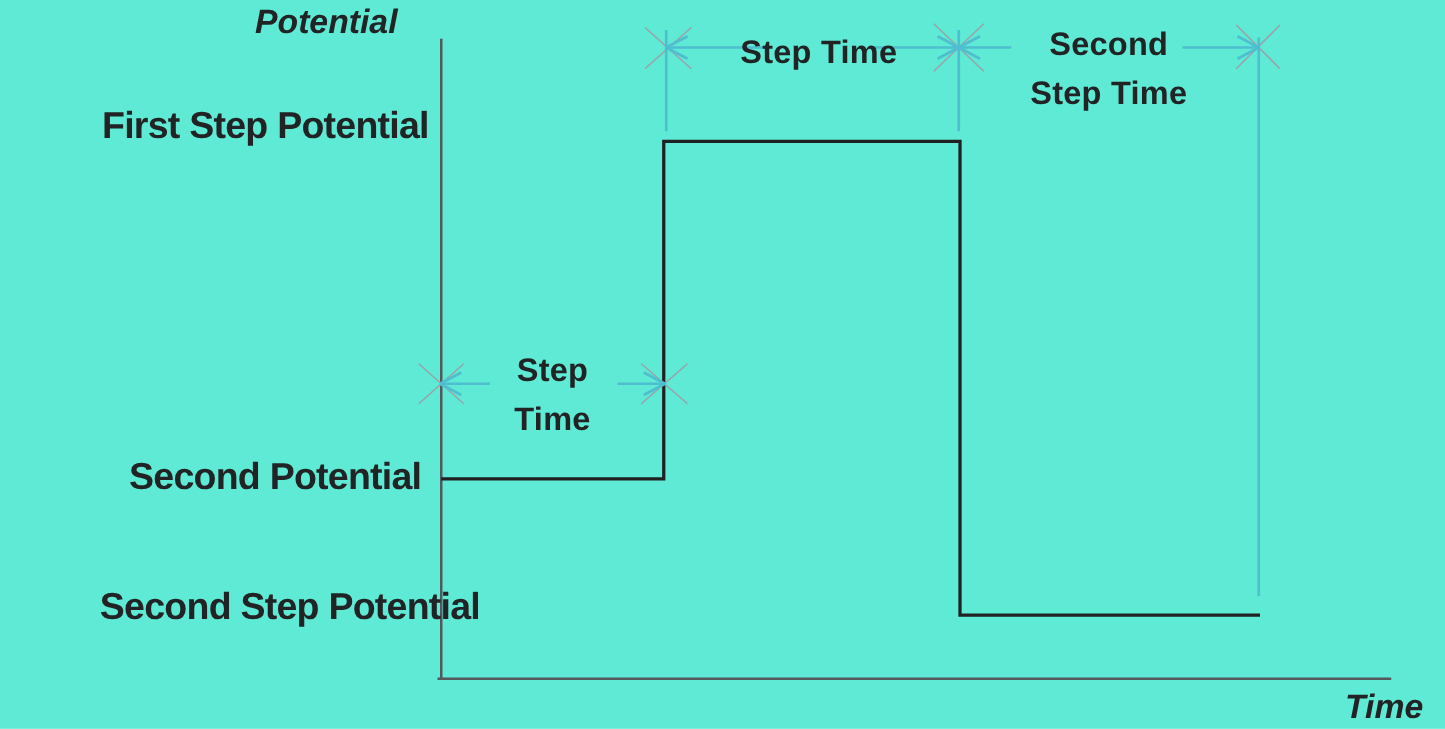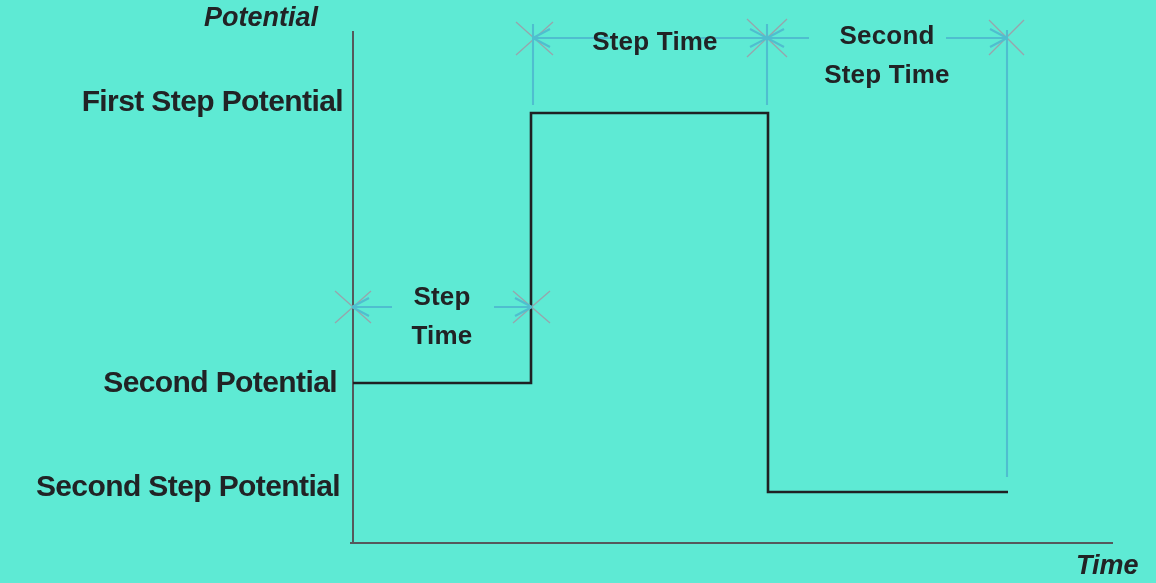--- a/index.html
+++ b/index.html
@@ -96,21 +96,21 @@
       <line x1="1007" y1="38" x2="990" y2="29"></line>
       <line x1="1007" y1="38" x2="990" y2="47"></line>
     </g>
   </svg>
 
   <div class="txt axis-label" style="left:204px; top:2px;">Potential</div>
   <div class="txt axis-label" style="left:1076px; top:550px;">Time</div>
 
   <div class="txt lvl-label" style="right:813px; top:84px;">First Step Potential</div>
   <div class="txt lvl-label" style="right:819px; top:365px;">Second Potential</div>
-  <div class="txt lvl-label" style="right:816px; top:469px;">Second Step Potential</div>
+  <div class="txt lvl-label" style="right:772px; top:469px;">Second Step Potential</div>
 
   <div class="txt interval-label" style="left:382px; top:277px; width:120px;">
     <span>Step</span>
     <span>Time</span>
   </div>
   <div class="txt interval-label" style="left:555px; top:22px; width:200px;">
     <span>Step Time</span>
   </div>
   <div class="txt interval-label" style="left:787px; top:16px; width:200px;">
     <span>Second</span>

